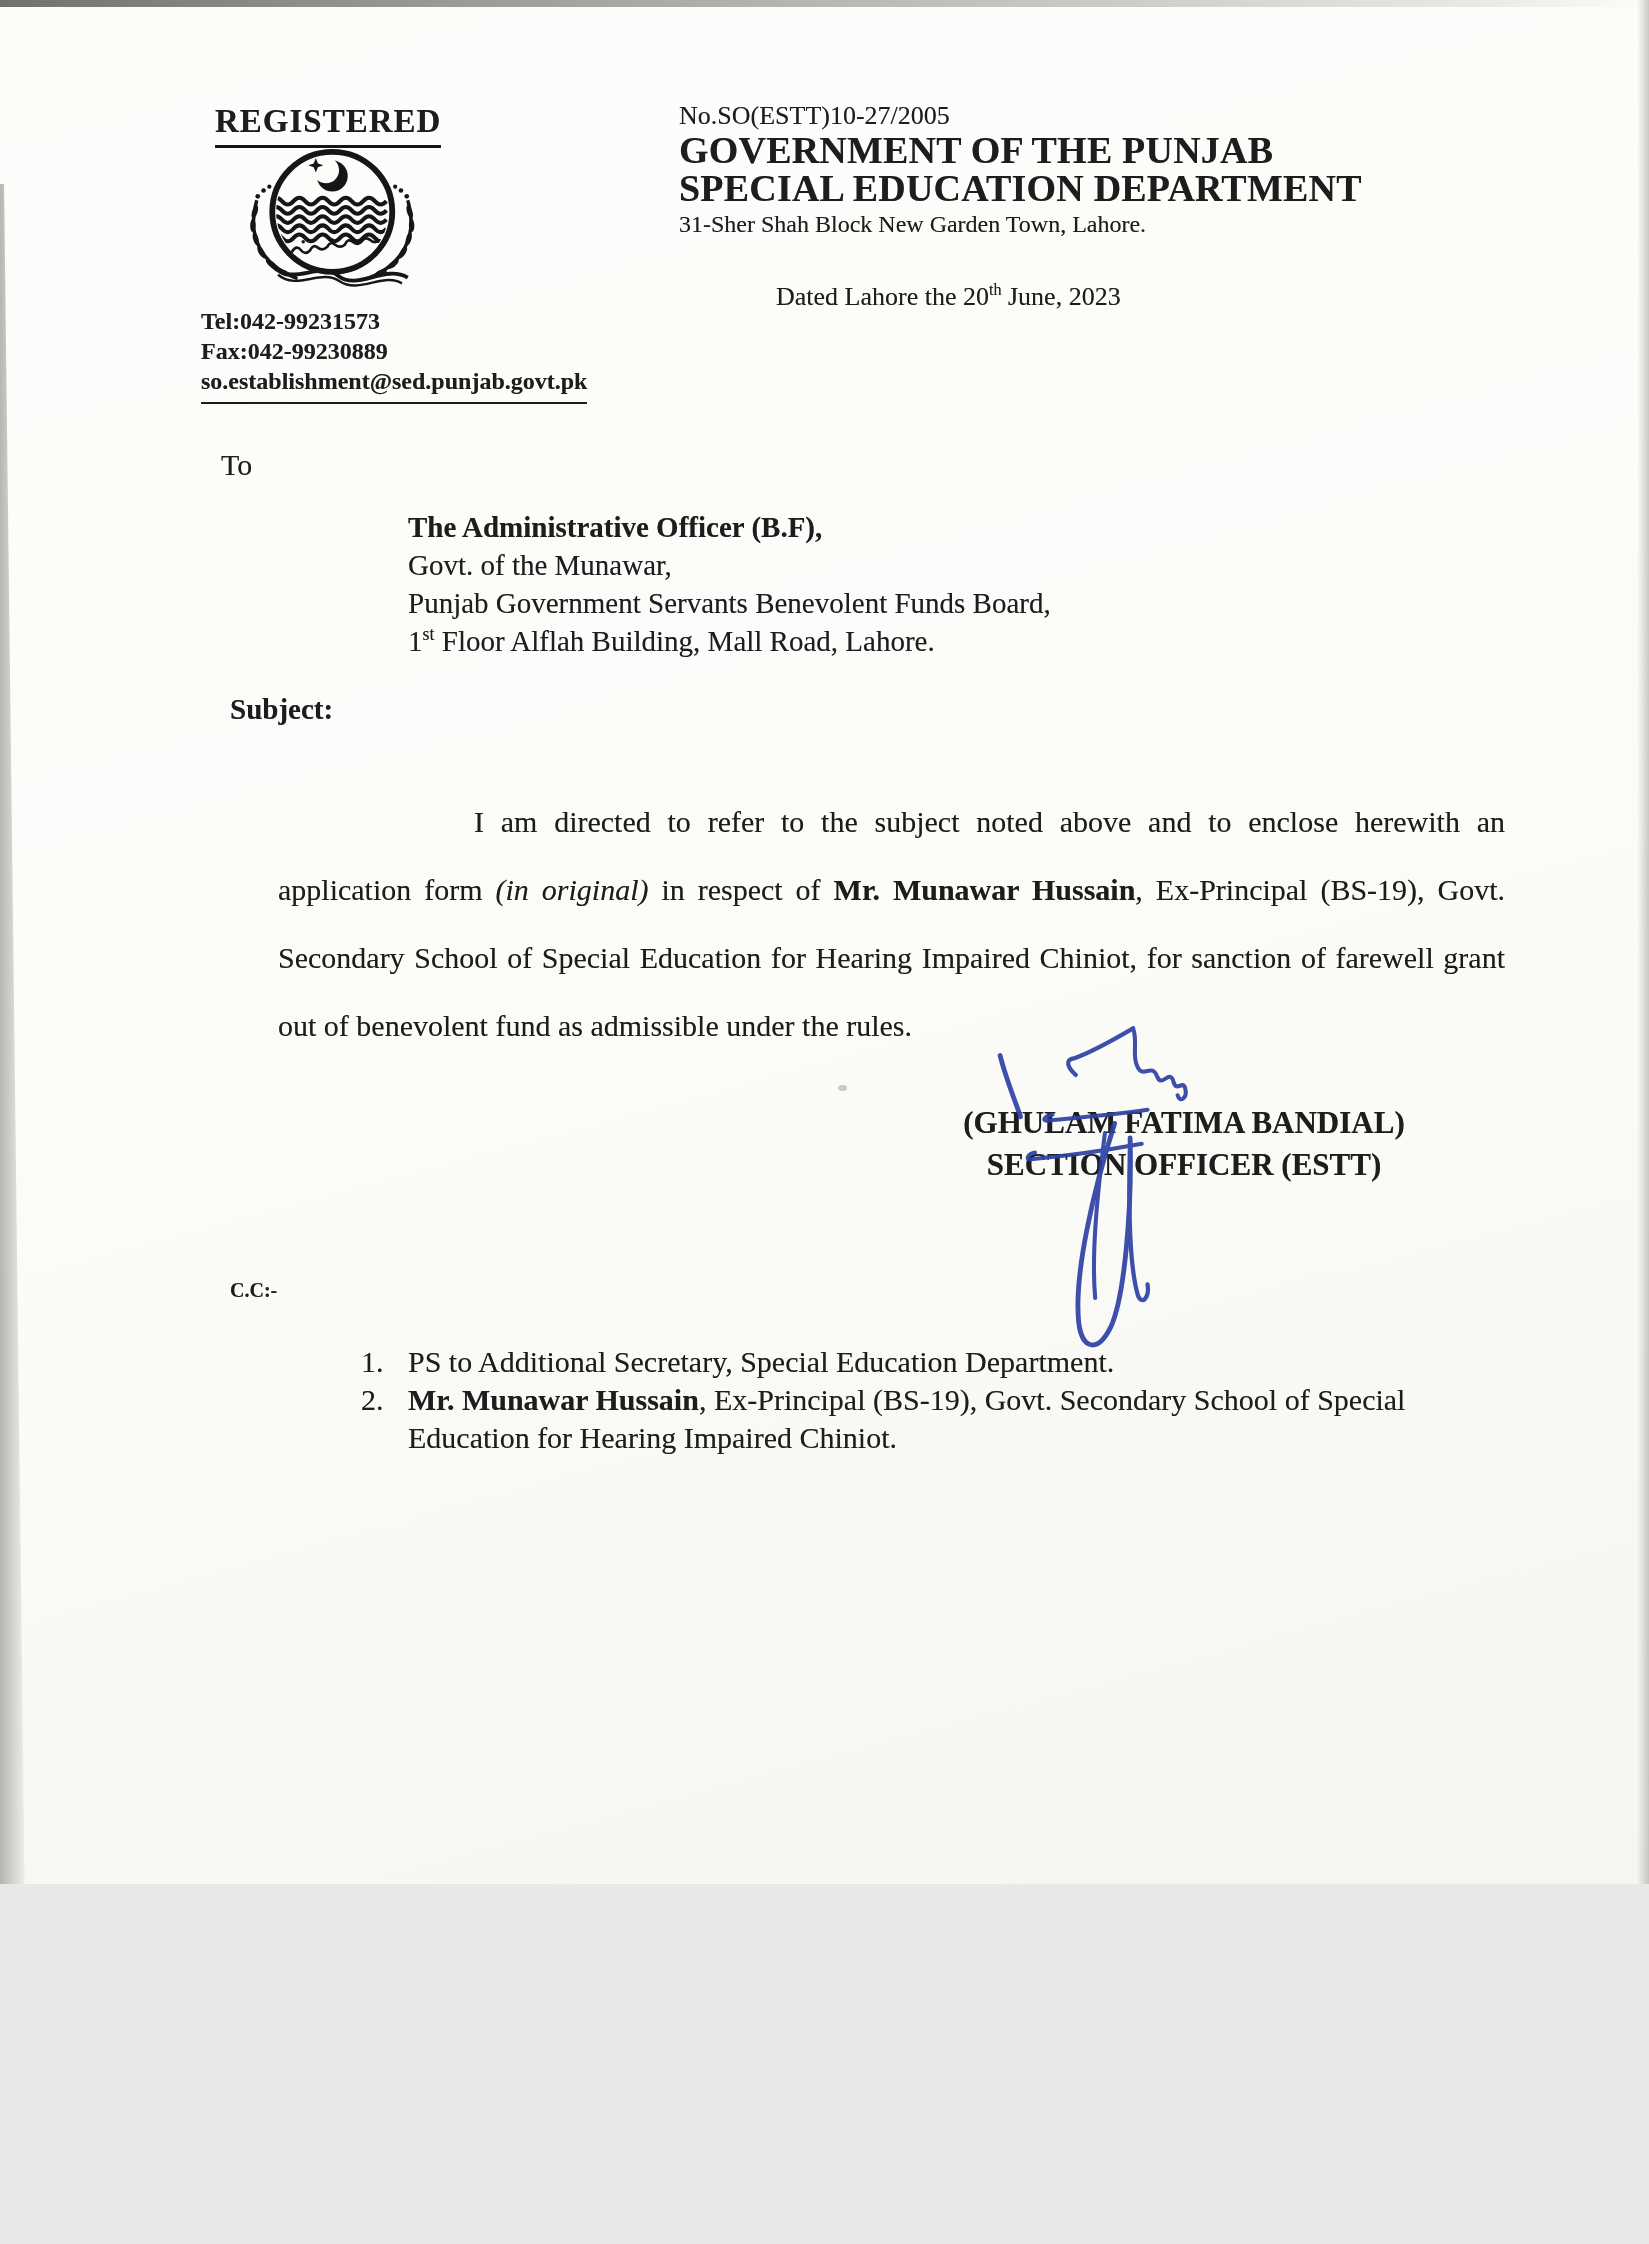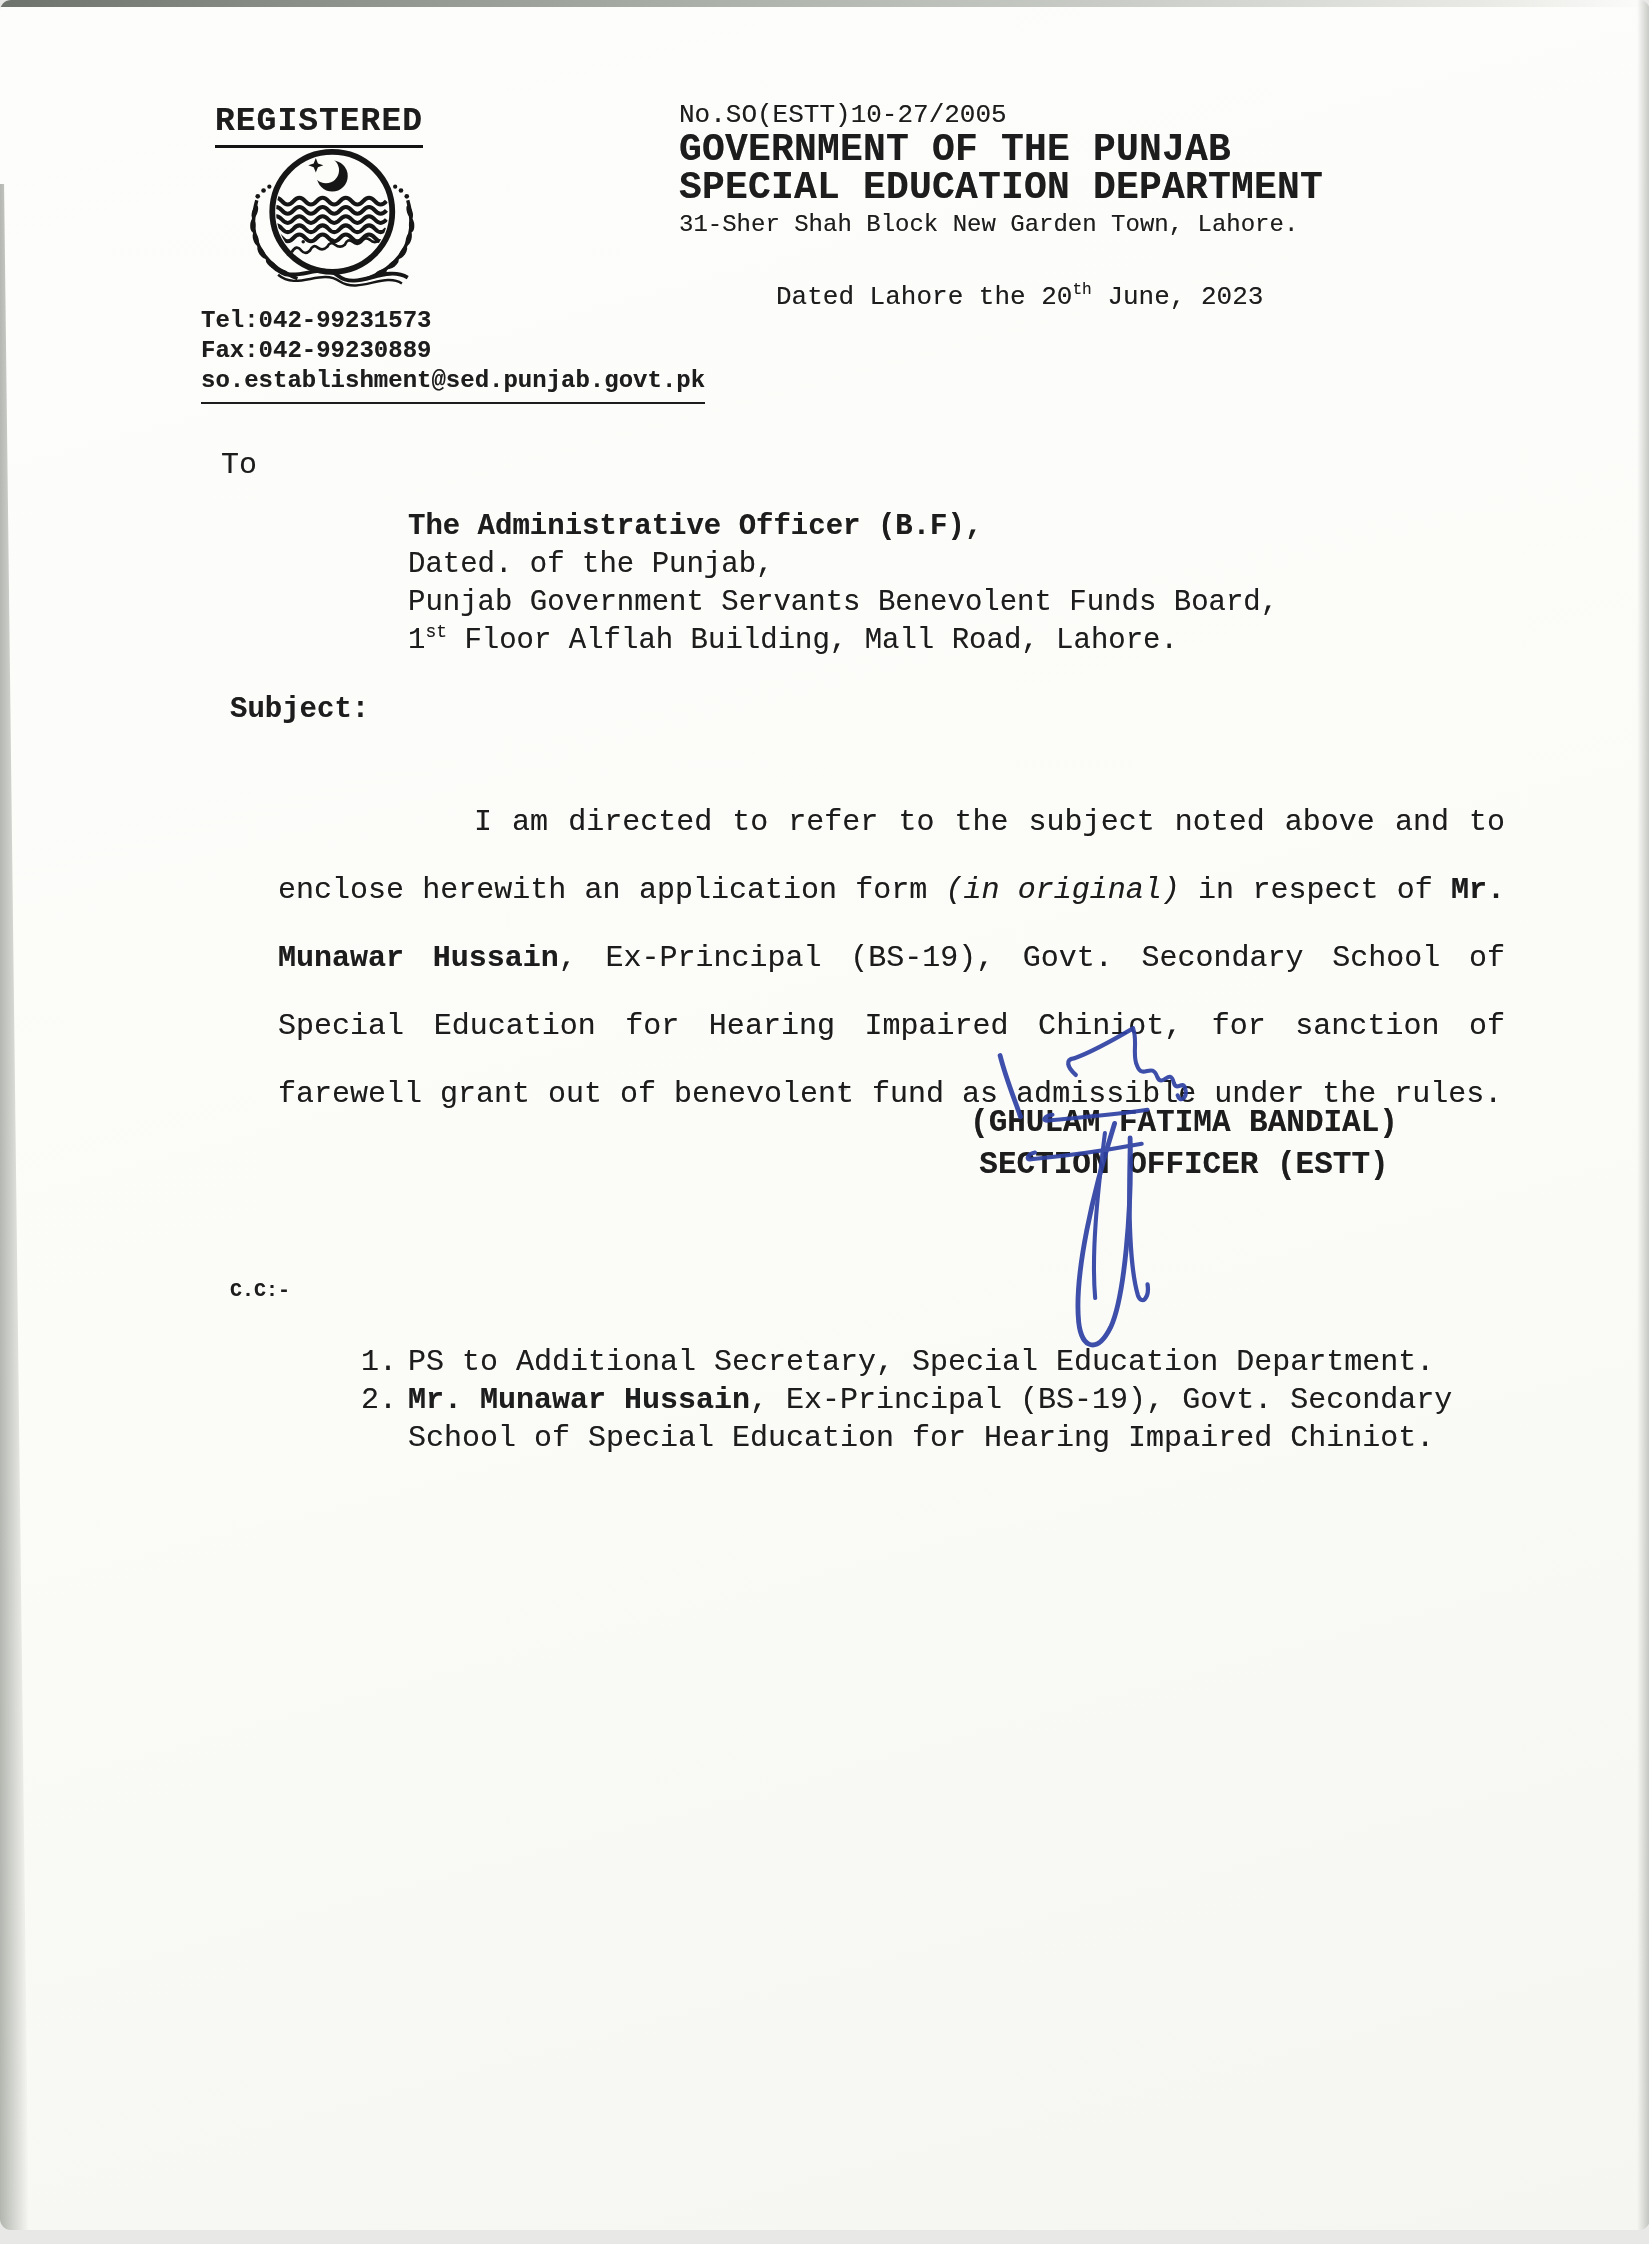--- a/index.html
+++ b/index.html
@@ -1,19 +1,19 @@
 <!DOCTYPE html>
 <html><head>
 <meta charset="utf-8">
 <style>
   html,body{margin:0;padding:0;background:#e8e8e6;}
   .page{
-    position:relative;width:1650px;height:2230px;overflow:hidden;
+    position:relative;width:1650px;height:1884px;overflow:hidden;
     background:linear-gradient(165deg,#fdfdfb 0%,#fbfbf8 55%,#f5f5f1 100%);
-    font-family:Liberation Mono, monospace;color:#1d1d1d;border-radius:11px;
+    font-family:Liberation Serif, serif;color:#1d1d1d;
   }
   .abs{position:absolute;}
   .txt{text-shadow:0 0 0.6px rgba(25,25,25,0.45);white-space:nowrap;}
   
   .edge-top{left:0;top:0;width:1650px;height:6.8px;
     background:linear-gradient(to right,#6e746c 0%,#8d938b 20%,#aeb3ac 45%,#cdd0ca 70%,#e9eae6 90%,rgba(233,234,230,0));}
   .edge-left{left:0;top:184px;width:29px;height:2060px;
     background:linear-gradient(to right,rgba(110,116,106,0.5),rgba(110,116,106,0));
     clip-path:polygon(0 0,14% 0,100% 100%,0 100%);}
   .edge-right{left:1637px;top:0;width:12.6px;height:2244px;
@@ -134,21 +134,21 @@
     <div class="txt org">GOVERNMENT OF THE PUNJAB</div>
     <div class="txt org">SPECIAL EDUCATION DEPARTMENT</div>
     <div class="txt hdr-addr">31-Sher Shah Block New Garden Town, Lahore.</div>
   </div>
 
   <div class="abs txt dated"><span>Dated Lahore the 20</span><sup>th</sup><span> June, 2023</span></div>
 
   <div class="abs txt to-label">To</div>
   <div class="abs txt addressee">
     <div class="l1">The Administrative Officer (B.F),</div>
-    <div>Dated. of the Punjab,</div>
+    <div>Govt. of the Munawar,</div>
     <div>Punjab Government Servants Benevolent Funds Board,</div>
     <div><span>1</span><sup>st</sup><span> Floor Alflah Building, Mall Road, Lahore.</span></div>
   </div>
 
   <div class="abs txt subj-label">Subject:</div>
 
   <div class="abs body-par"><span>I am directed to refer to the subject noted above and to enclose herewith an application form </span><span class="it">(in original)</span><span> in respect of </span><span class="bd">Mr. Munawar Hussain</span><span>, Ex-Principal (BS-19), Govt. Secondary School of Special Education for Hearing Impaired Chiniot, for sanction of farewell grant out of benevolent fund as admissible under the rules.</span></div>
 
   <div class="abs txt signatory">
     <div>(GHULAM FATIMA BANDIAL)</div>

